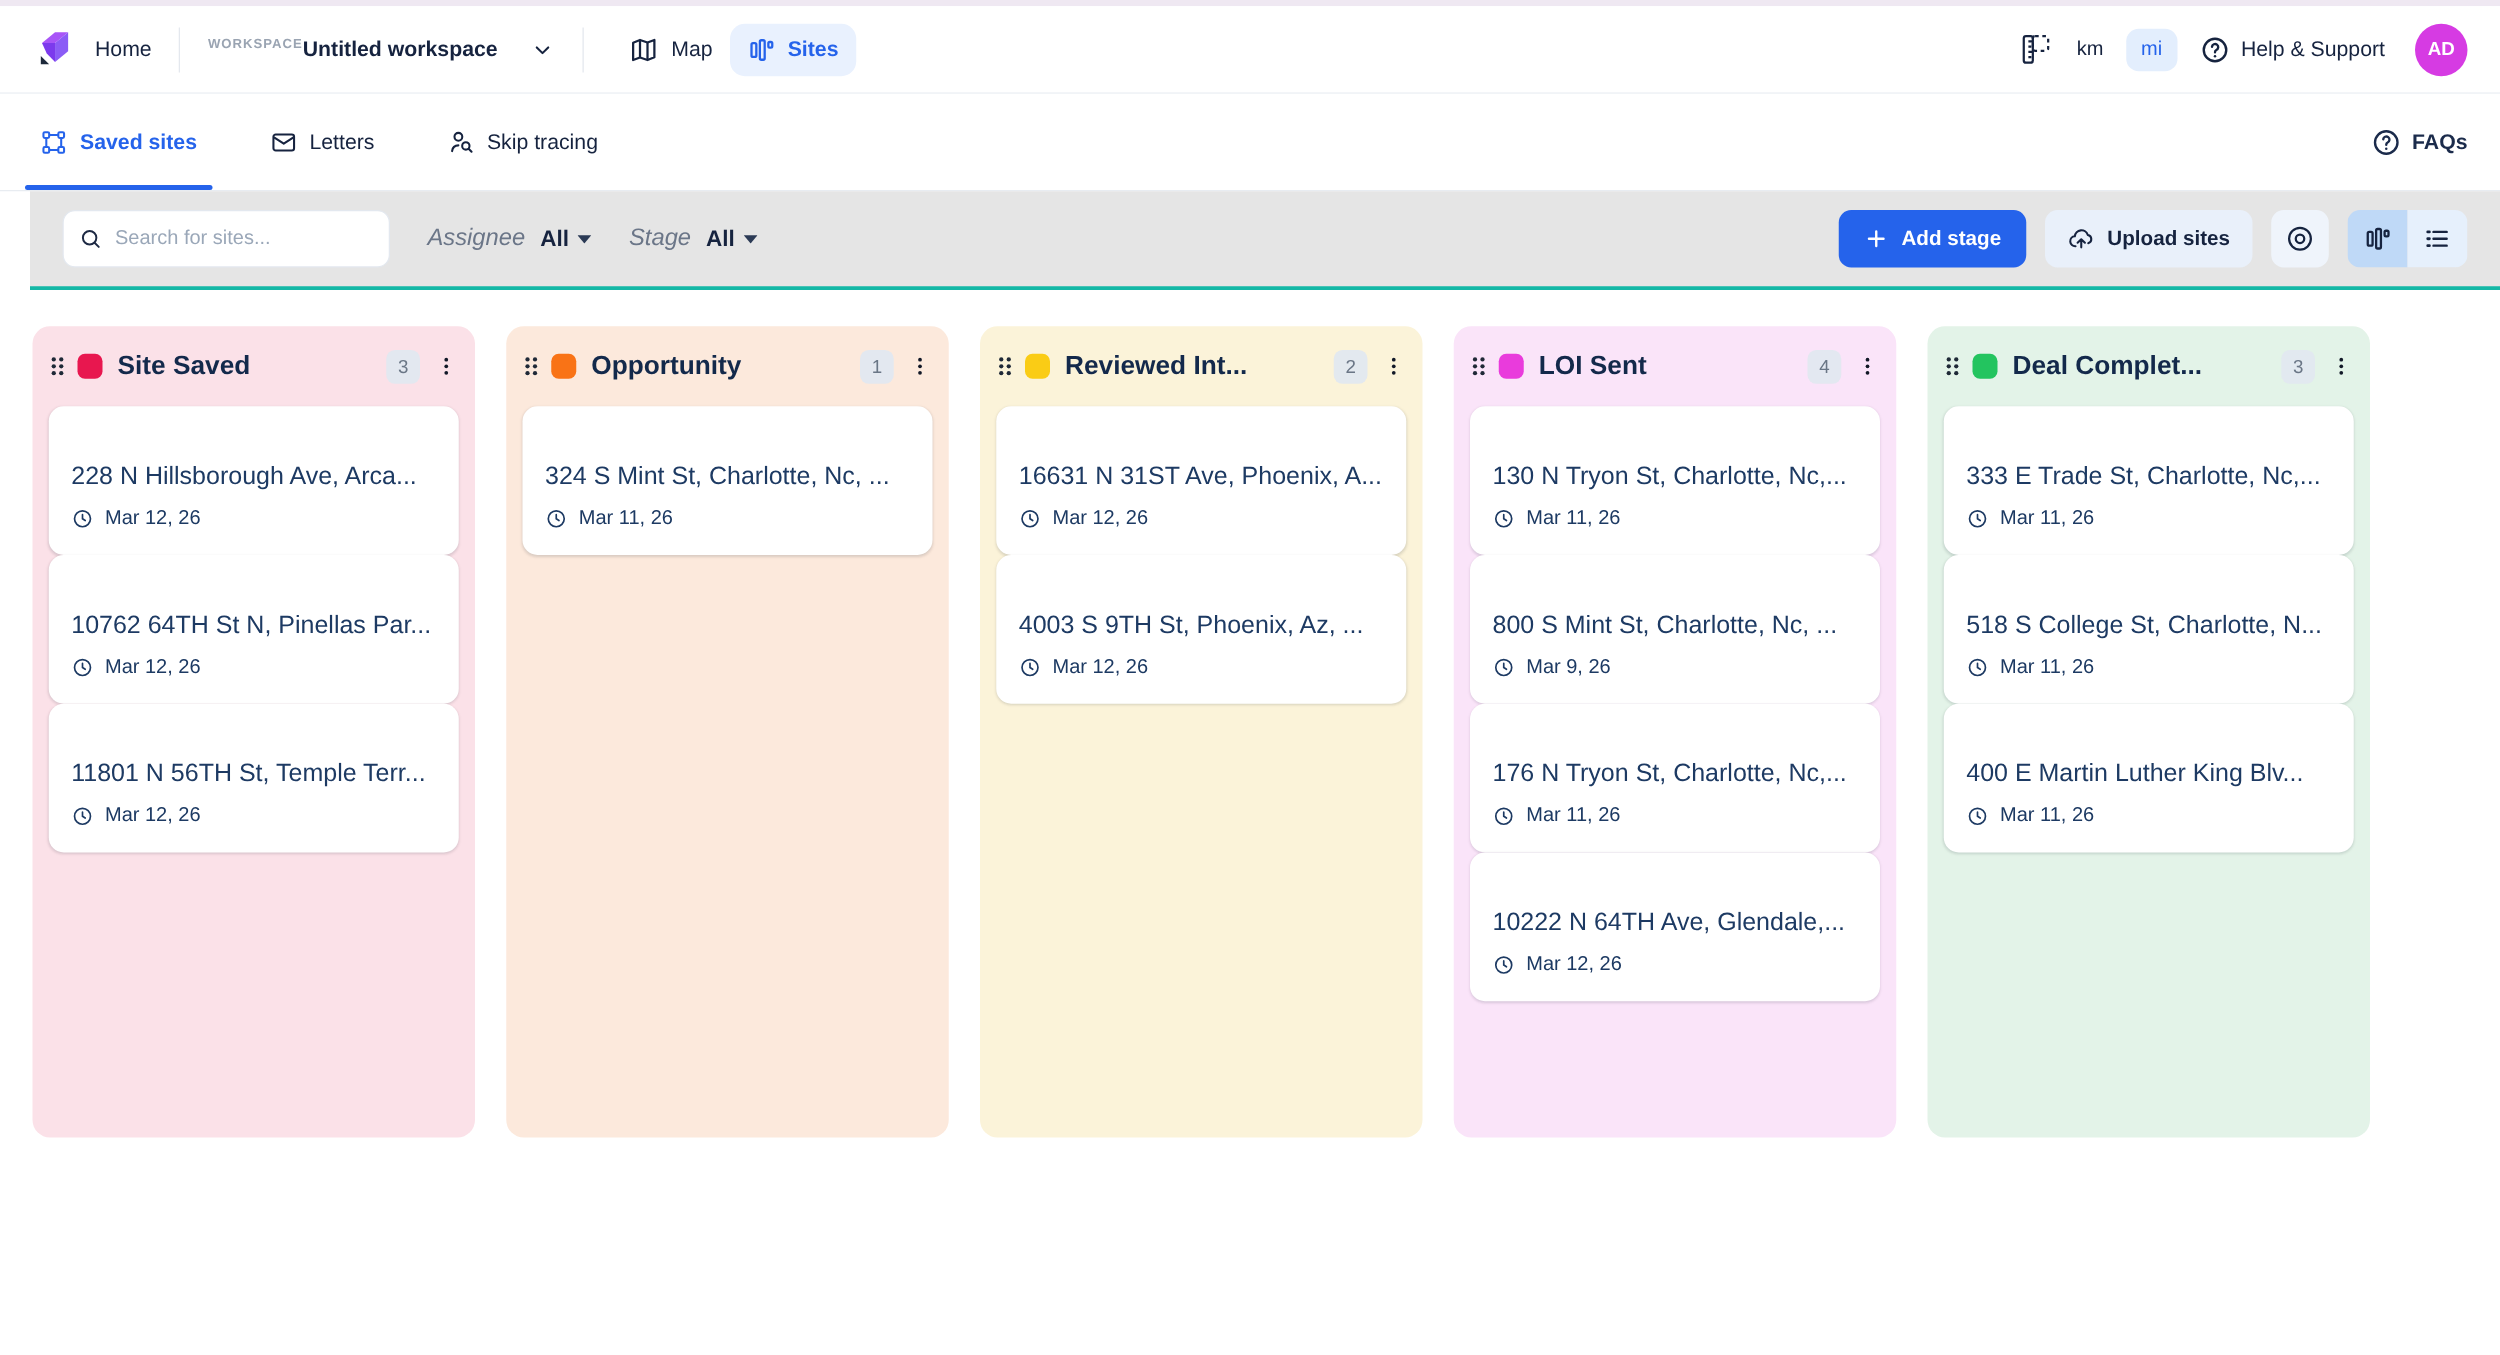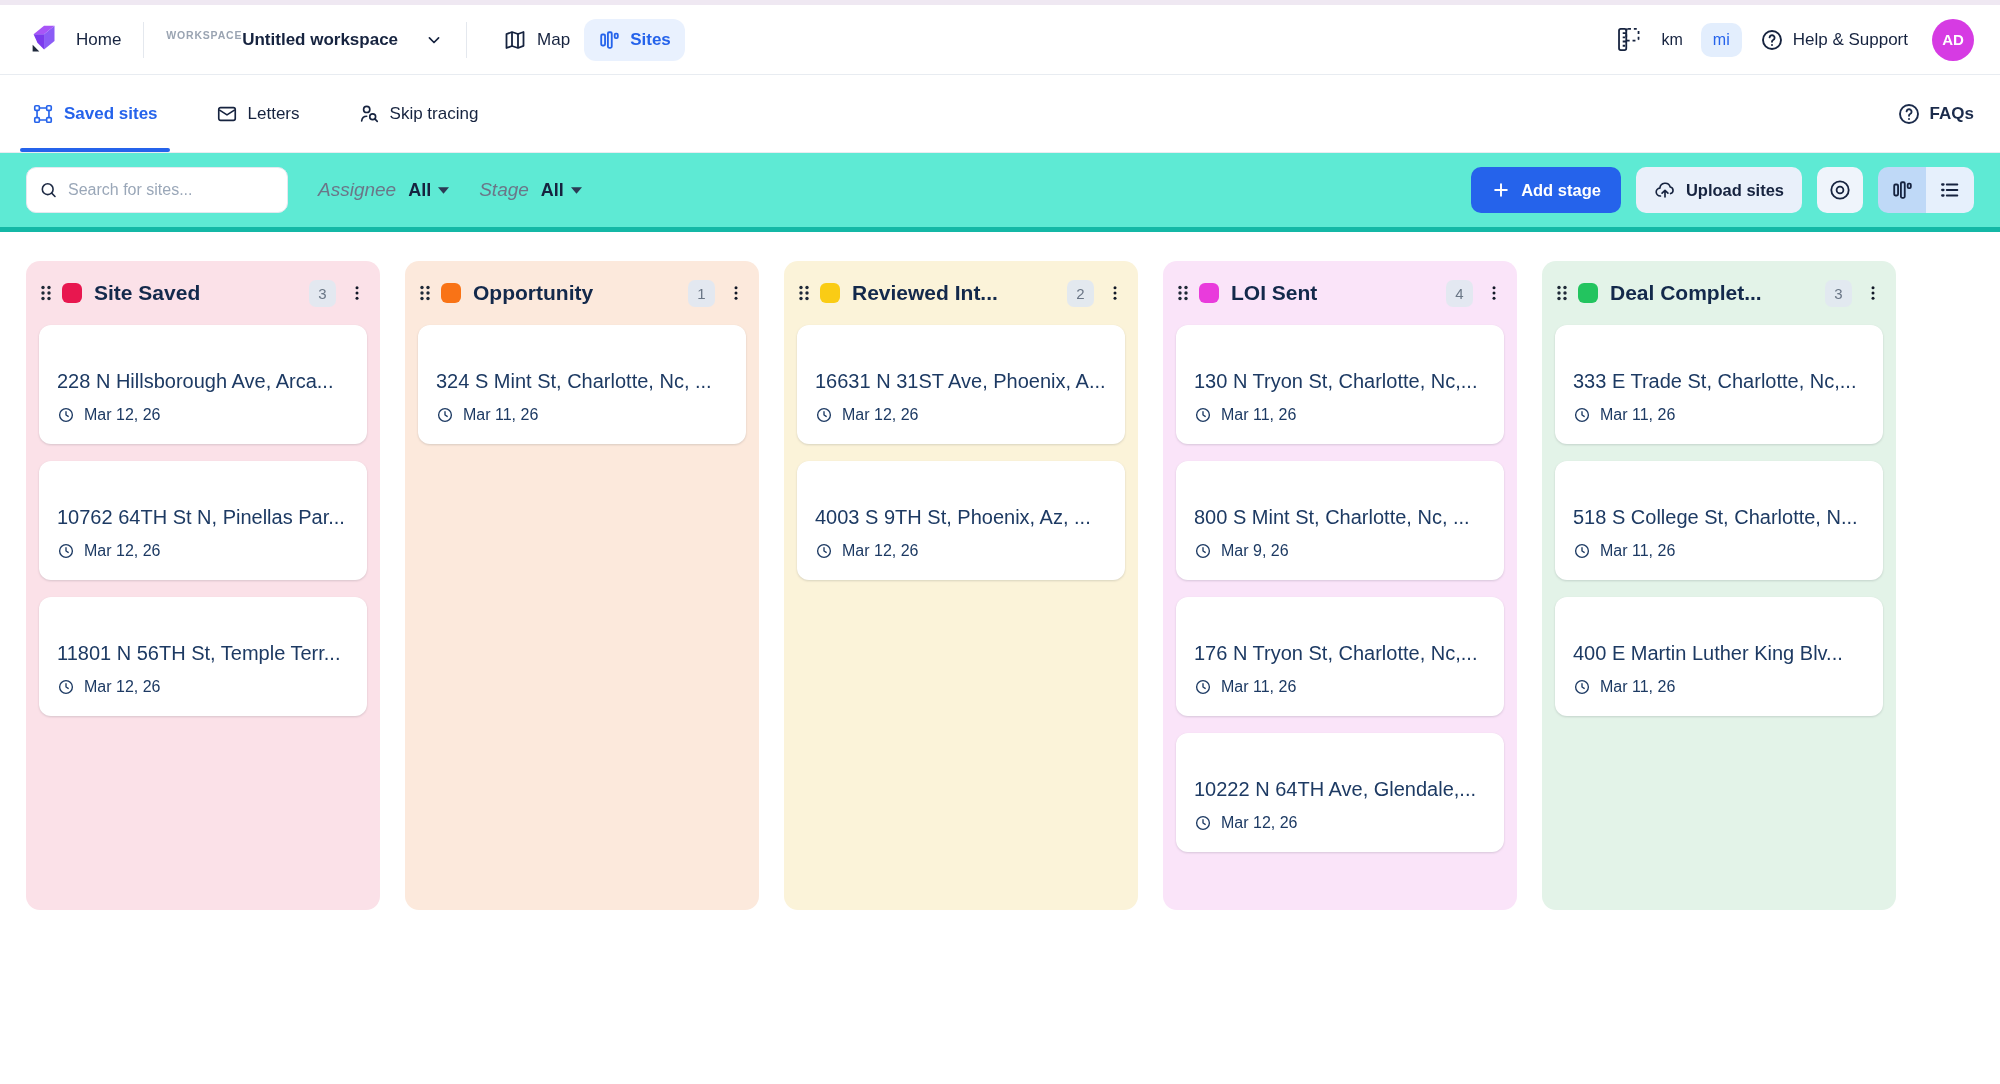--- a/index.html
+++ b/index.html
@@ -35,22 +35,22 @@
     display:flex; align-items:stretch; padding:0 26px; }
   .tab { display:flex; align-items:center; gap:10px; font-size:17px; font-weight:500;
     margin-right:46px; position:relative; cursor:pointer; padding:0 6px; }
   .tab.active { color:var(--accent,#2563EB); font-weight:600; }
   .tab.active::after { content:""; position:absolute; left:-6px; right:-6px; bottom:0;
     height:4px; border-radius:4px; background:var(--accent,#2563EB); }
   .faqs { margin-left:auto; display:flex; align-items:center; gap:9px; font-size:17px;
     font-weight:600; color:#1B2B4B; cursor:pointer; }
 
   
-  .toolbar { height:79px; background:#5eead4; border-bottom:5px solid #14b8a6;
-    display:flex; align-items:center; padding:0 26px; }
+  .toolbar { height:79px; background:#e5e5e5; border-bottom:3px solid #14b8a6;
+    display:flex; align-items:center; padding:0 26px;margin-left:24px; }
   .search { width:262px; height:46px; background:#fff; border:1.5px solid #E3E8EF;
     border-radius:10px; display:flex; align-items:center; gap:10px; padding:0 12px; }
   .search input { border:none; outline:none; flex:1; font-size:16px; color:#16233F;
     font-family:"Liberation Sans", sans-serif; background:transparent; }
   .search input::placeholder { color:#9AA7B8; }
   .filter { display:flex; align-items:center; gap:12px; margin-left:30px; }
   .filter-label { font-size:19px; color:#6B7688;font-style:italic; }
   .filter-value { display:flex; align-items:center; gap:7px; font-size:18px;
     font-weight:700; cursor:pointer; }
   .tb-right { margin-left:auto; display:flex; align-items:center; gap:15px; }
@@ -72,21 +72,21 @@
   .col-head { height:64px; display:flex; align-items:center; padding:0 12px 0 10px; }
   .drag { display:flex; cursor:grab; padding:2px; }
   .swatch { width:20px; height:20px; border-radius:6px; margin-left:6px; flex:0 0 auto; }
   .col-title { font-size:21px; font-weight:600; color:#13294B; margin-left:12px; flex:1;
     white-space:nowrap; overflow:hidden; }
   .count { min-width:27px; height:27px; border-radius:7px; background:rgba(226,232,240,.95);
     color:#6A7686; font-size:15px; font-weight:500; display:flex; align-items:center;
     justify-content:center; padding:0 6px; }
   .kebab { border:none; background:transparent; cursor:pointer; margin-left:10px;
     display:flex; padding:2px; }
-  .cards { padding:0 13px; display:flex; flex-direction:column; gap:17px; }
+  .cards { padding:0 13px; display:flex; flex-direction:column; }
   .card { background:#fff; border-radius:12px; padding:45px 18px 20px; cursor:pointer;
     box-shadow:0 1px 2px rgba(16,24,40,.07), 0 1px 3px rgba(16,24,40,.08); }
   .addr { font-size:20px; font-weight:500; color:#1D3A63; white-space:nowrap; overflow:hidden; }
   .daterow { margin-top:13px; display:flex; align-items:center; gap:9px;
     font-size:16px; font-weight:500; color:#1D3A63; }
 </style>
 </head>
 <body>
 
 <div class="top-strip"></div>

